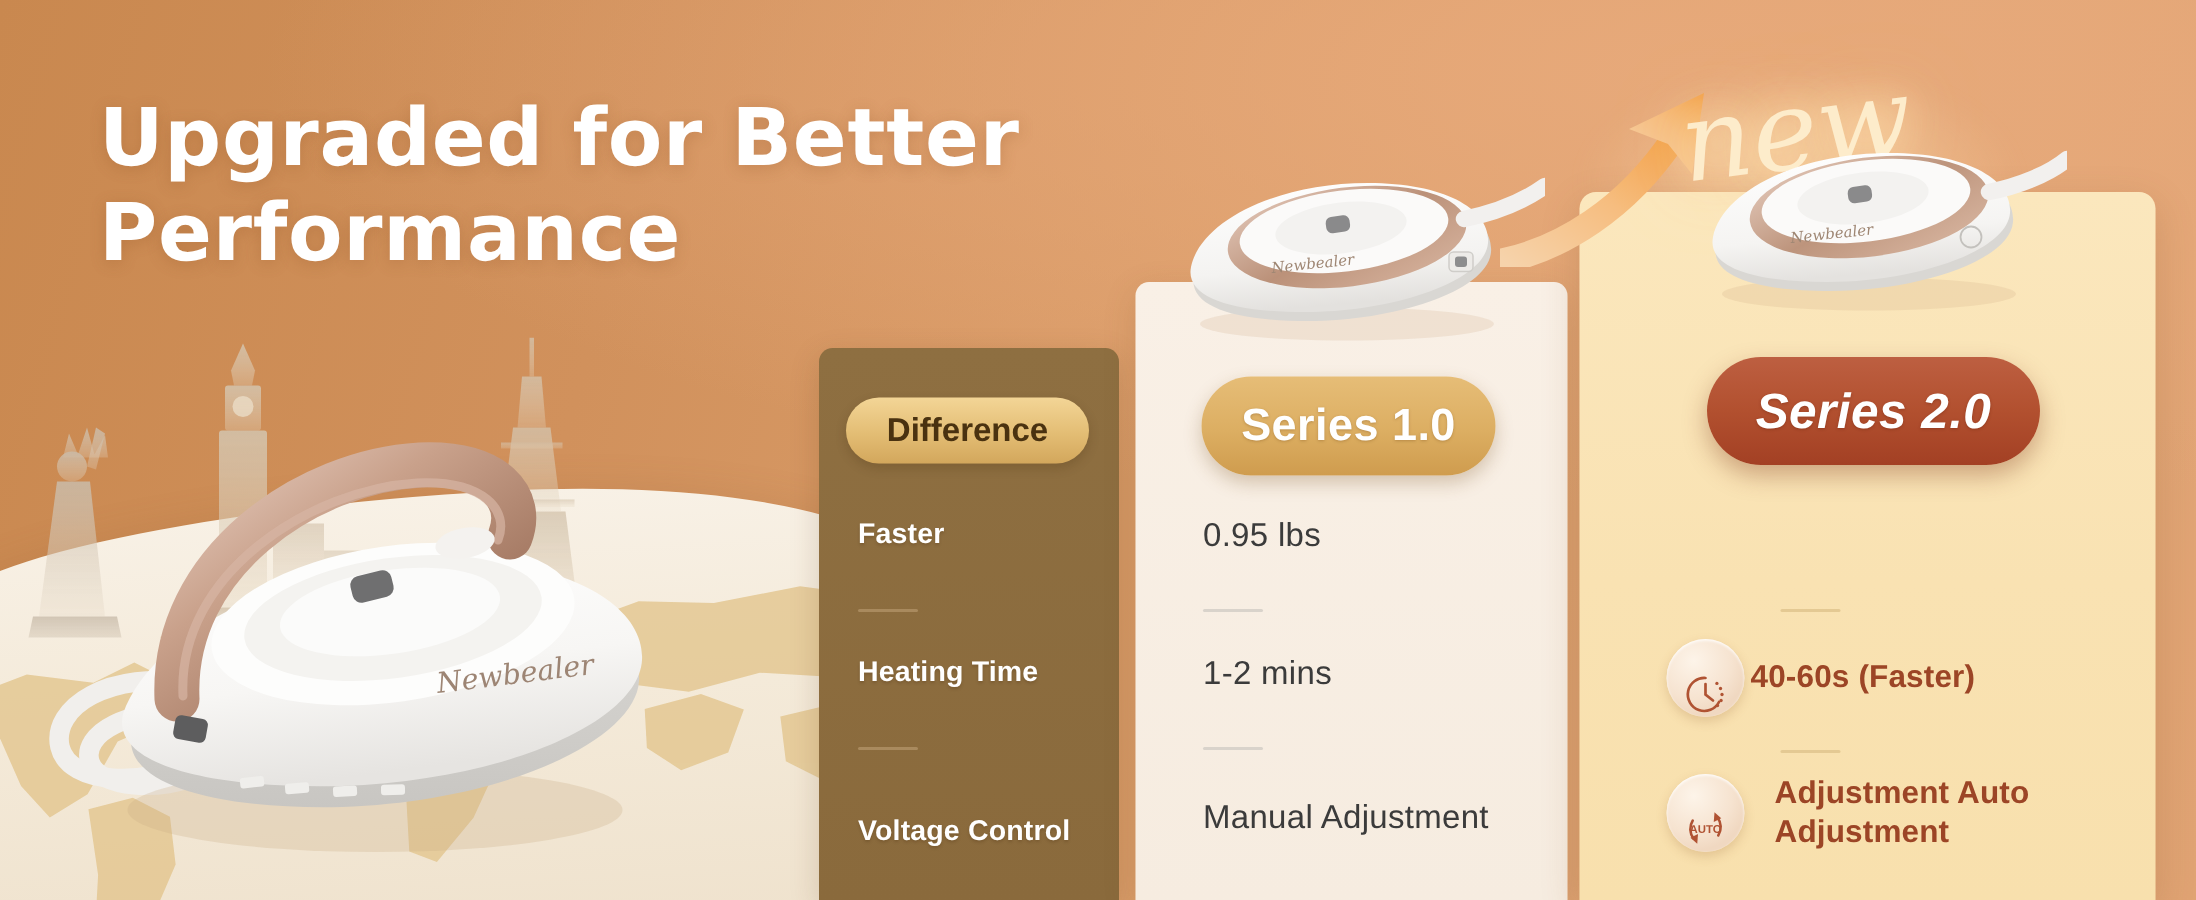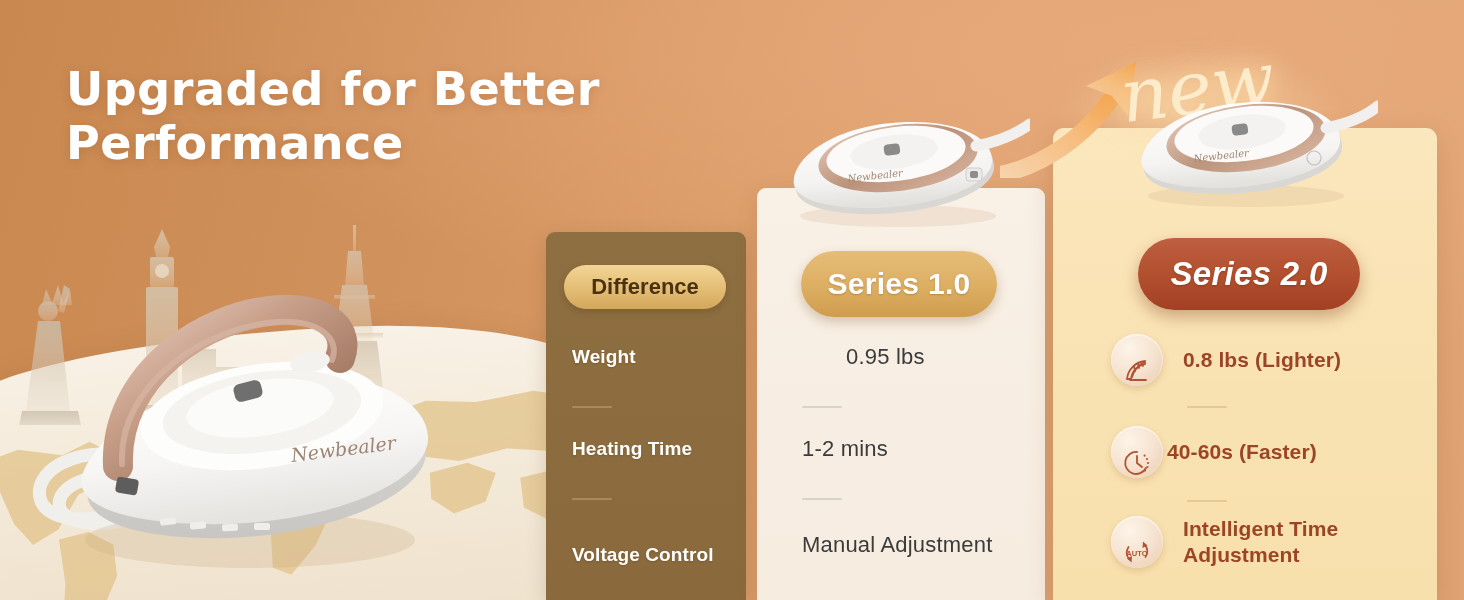--- a/index.html
+++ b/index.html
@@ -36,21 +36,21 @@
 
   
   .landmarks{position:absolute;left:0px;top:225px;width:420px;height:200px;opacity:.92;}
   .landmarks svg{display:block;filter:saturate(.75);}
 
   
   .headline{
     position:absolute;left:66px;top:62px;width:640px;
     color:#ffffff;
     font-family:"DejaVu Sans", sans-serif;
-    font-weight:700;font-size:46px;line-height:1.18;
+    font-weight:700;font-size:53px;line-height:1.18;
     letter-spacing:.5px;
     text-shadow:0 2px 10px rgba(150,86,40,.30);
   }
 
   
   .new-word{
     position:absolute;left:1120px;top:44px;
     font-family:"DejaVu Serif", serif;
     font-style:italic;font-weight:400;font-size:74px;
     color:#fdeccb;
@@ -276,68 +276,55 @@
   </div>
 
   <div class="new-word">new</div>
 
   <div class="headline">Upgraded for Better Performance</div>
 
   <div class="col col-diff">
     <div class="badge badge-diff">Difference</div>
 
     <div class="row" style="left:26px;top:114px;">
-      <span class="lbl">Weight</span>
+      <span class="lbl">Faster</span>
     </div>
     <div class="divider" style="left:26px;top:174px;width:40px;background:#a98a5e;"></div>
 
     <div class="row" style="left:26px;top:206px;">
       <span class="lbl">Heating Time</span>
     </div>
     <div class="divider" style="left:26px;top:266px;width:40px;background:#a98a5e;"></div>
 
     <div class="row" style="left:26px;top:296px;margin-top:16px;">
       <span class="lbl">Voltage Control</span>
     </div>
   </div>
 
   <div class="col col-s1">
     <div class="badge badge-s1">Series 1.0</div>
 
-    <div class="row" style="left:45px;top:156px;margin-left:44px;">
+    <div class="row" style="left:45px;top:156px;">
       <span class="val">0.95 lbs</span>
     </div>
     <div class="divider" style="left:45px;top:218px;width:40px;background:#d9d3cb;"></div>
 
     <div class="row" style="left:45px;top:248px;align-items:center;">
       <span class="val">1-2 mins</span>
     </div>
     <div class="divider" style="left:45px;top:310px;width:40px;background:#d9d3cb;"></div>
 
     <div class="row" style="left:45px;top:344px;align-items:flex-end;">
       <span class="val">Manual Adjustment</span>
     </div>
   </div>
 
   <div class="col col-s2">
     <div class="badge badge-s2">Series 2.0</div>
 
-    <div class="row" style="left:58px;top:206px;">
-      <div class="icon-circle">
-        <svg width="30" height="30" viewBox="0 0 30 30">
-          <g fill="none" stroke="#b05333" stroke-width="1.8" stroke-linecap="round" stroke-linejoin="round">
-            <path d="M23 5 C 14 6, 6 13, 5 23 L 9 23 C 10 15, 16 9, 23 8 Z"></path>
-            <path d="M22 6 C 17 9, 12 14, 10 21"></path>
-            <path d="M8 24 L 24 24"></path>
-            <path d="M12 10 L 13 15 M16 8 L 17 12 M20 7 L 21 10"></path>
-          </g>
-        </svg>
-      </div>
-      <span class="val2" style="margin-left:20px;">0.8 lbs (Lighter)</span>
-    </div>
     <div class="divider" style="left:134px;top:278px;width:40px;background:#e4c993;"></div>
 
     <div class="row" style="left:58px;top:298px;">
       <div class="icon-circle">
         <svg width="30" height="30" viewBox="0 0 30 30">
           <g fill="none" stroke="#b05333" stroke-width="1.8" stroke-linecap="round">
             <path d="M15 4 A 11 11 0 1 0 24 20"></path>
             <path d="M15 8 L 15 15 L 20 19"></path>
           </g>
           <g fill="#b05333">
@@ -358,21 +345,21 @@
         <svg width="32" height="32" viewBox="0 0 32 32">
           <g fill="none" stroke="#b05333" stroke-width="1.7" stroke-linecap="round">
             <path d="M24 9 A 10.5 10.5 0 0 1 24.5 21"></path>
             <path d="M8 23 A 10.5 10.5 0 0 1 7.5 11"></path>
           </g>
           <path d="M22 5.5 L26.5 9.5 L21.5 12 Z" fill="#b05333"></path>
           <path d="M10.5 26.5 L6 22.5 L11 20 Z" fill="#b05333"></path>
           <text x="16" y="19.6" text-anchor="middle" font-family="Liberation Sans, sans-serif" font-size="7.6" font-weight="700" fill="#b05333">AUTO</text>
         </svg>
       </div>
-      <span class="val2" style="margin-left:20px;width:220px;display:block;">Intelligent Time Adjustment</span>
+      <span class="val2" style="margin-left:20px;width:220px;display:block;">Adjustment Auto Adjustment</span>
     </div>
   </div>
 
   <div class="iron iron-s1">
     <svg width="250" height="120" viewBox="0 0 250 120">
       <defs>
         <linearGradient id="rg1" x1="0" y1="0" x2="1" y2="1">
           <stop offset="0%" stop-color="#e5cbbd"></stop>
             <stop offset="50%" stop-color="#bb9179"></stop>
             <stop offset="100%" stop-color="#d9b6a1"></stop>

